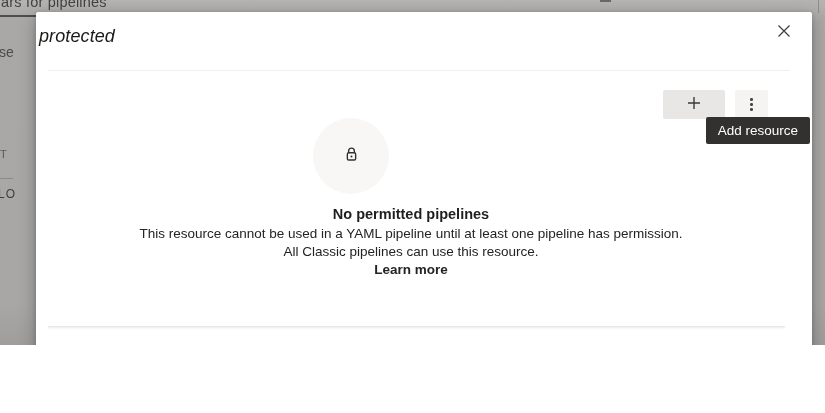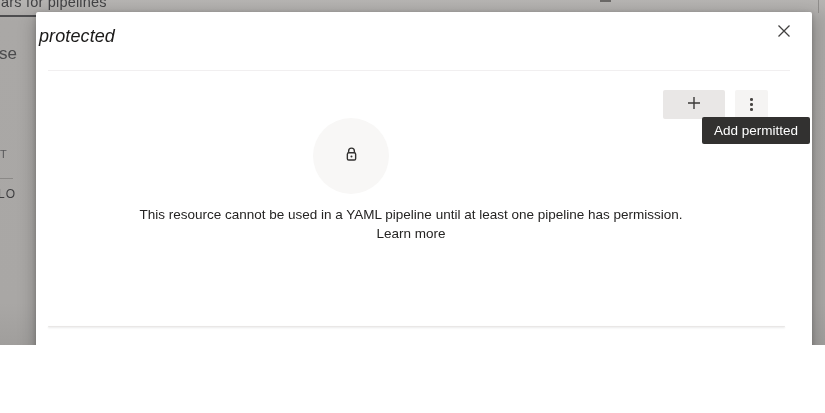--- a/index.html
+++ b/index.html
@@ -7,21 +7,21 @@
   .screen {
     position: relative; width: 825px; height: 345px; overflow: hidden;
     background: linear-gradient(180deg, #b6b4b2 0%, #aaa8a6 6%, #a9a7a5 88%, #a09e9c 100%);
   }
   
   .bg-heading {
     position: absolute; left: 1px; top: -6px; font-size: 14.5px; color: #424244;
     letter-spacing: 0.2px; white-space: nowrap;
   }
   .bg-heading-line { position: absolute; left: 0; top: 15px; width: 37px; height: 2px; background: #4d4d4f; }
-  .bg-frag-se { position: absolute; left: -1px; top: 44px; font-size: 17px; color: #4b4b4d; }
+  .bg-frag-se { position: absolute; left: -1px; top: 44px; font-size: 14px; color: #4b4b4d; }
   .bg-frag-t  { position: absolute; left: 0; top: 148px; font-size: 11px; color: #59595b; }
   .bg-frag-line { position: absolute; left: 0; top: 178px; width: 13px; height: 1px; background: #8b8987; }
   .bg-frag-lo { position: absolute; left: -2px; top: 187px; font-size: 12px; color: #3f3f41; letter-spacing: 1px; }
   .bg-top-smudge { position: absolute; left: 600px; top: 0; width: 11px; height: 2px; background: #6b6967; }
   .bg-right-line { position: absolute; left: 818px; top: 0; width: 1px; height: 13px; background: #8f8d8b; }
 
   
   .dialog {
     position: absolute; left: 36px; top: 12px; width: 776px; height: 388px;
     background: #ffffff; border-radius: 2px;
@@ -59,21 +59,21 @@
     justify-content: center;
   }
   .empty-state {
     position: absolute; left: 0; right: 0; top: 194px; text-align: center;
     padding-right: 26px; color: #201f1e;
   }
   .empty-title { font-size: 14.5px; font-weight: 700; margin-bottom: 3px; }
   .empty-line { font-size: 13.5px; line-height: 17.5px; color: #252423; }
   .learn-more {
     display: inline-block; margin-top: 1px; font-size: 13.5px; color: #252423;
-    text-decoration: none; cursor: pointer;
+    text-decoration: none; cursor: pointer; font-weight: bold;
   }
   .divider-bottom {
     position: absolute; left: 12px; right: 27px; top: 314px; height: 1px;
     background: #e9e7e6; border-radius: 1px;
     box-shadow: 0 1px 2px rgba(0,0,0,0.12);
   }
   .resize-grip {
     position: absolute; right: 2px; bottom: 2px; width: 13px; height: 13px;
     background: repeating-linear-gradient(135deg, #8a8886 0 1.2px, transparent 1.2px 4.2px);
     clip-path: polygon(100% 0, 100% 100%, 0 100%);
@@ -118,34 +118,36 @@
     </button>
 
     <button class="btn btn-more">
       <span class="kebab">
           <i></i>
           <i></i>
           <i></i>
         </span>
     </button>
 
-    <div class="tooltip">Add permitted</div>
+    <div class="tooltip">Add resource</div>
 
     <div class="icon-circle">
       <span>
         <svg width="17" height="17" viewBox="0 0 16 16">
           <path d="M5.3 6.4 V4.7 a2.7 2.7 0 0 1 5.4 0 V6.4" fill="none" stroke="#323130" stroke-width="1.3"></path>
           <rect x="4.1" y="6.4" width="7.8" height="6.8" rx="1.3" fill="none" stroke="#323130" stroke-width="1.3"></rect>
           <circle cx="8" cy="9.8" r="0.95" fill="#323130"></circle>
         </svg>
       </span>
     </div>
 
     <div class="empty-state">
+      <div class="empty-title">No permitted pipelines</div>
       <div class="empty-line">This resource cannot be used in a YAML pipeline until at least one pipeline has permission.</div>
+      <div class="empty-line">All Classic pipelines can use this resource.</div>
       <a class="learn-more">Learn more</a>
     </div>
 
     <div class="divider-bottom"></div>
 
     <div class="resize-grip"></div>
 
   </div>
 </div>
 

